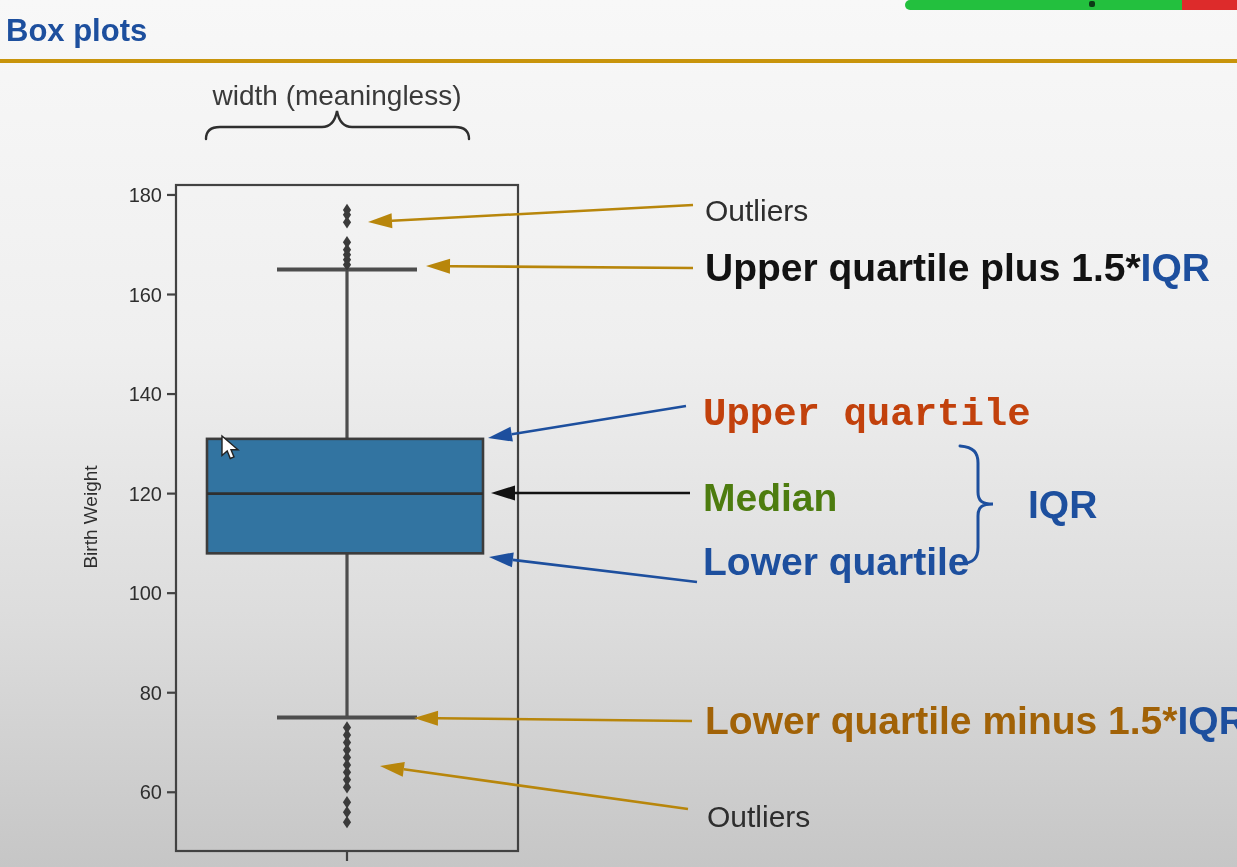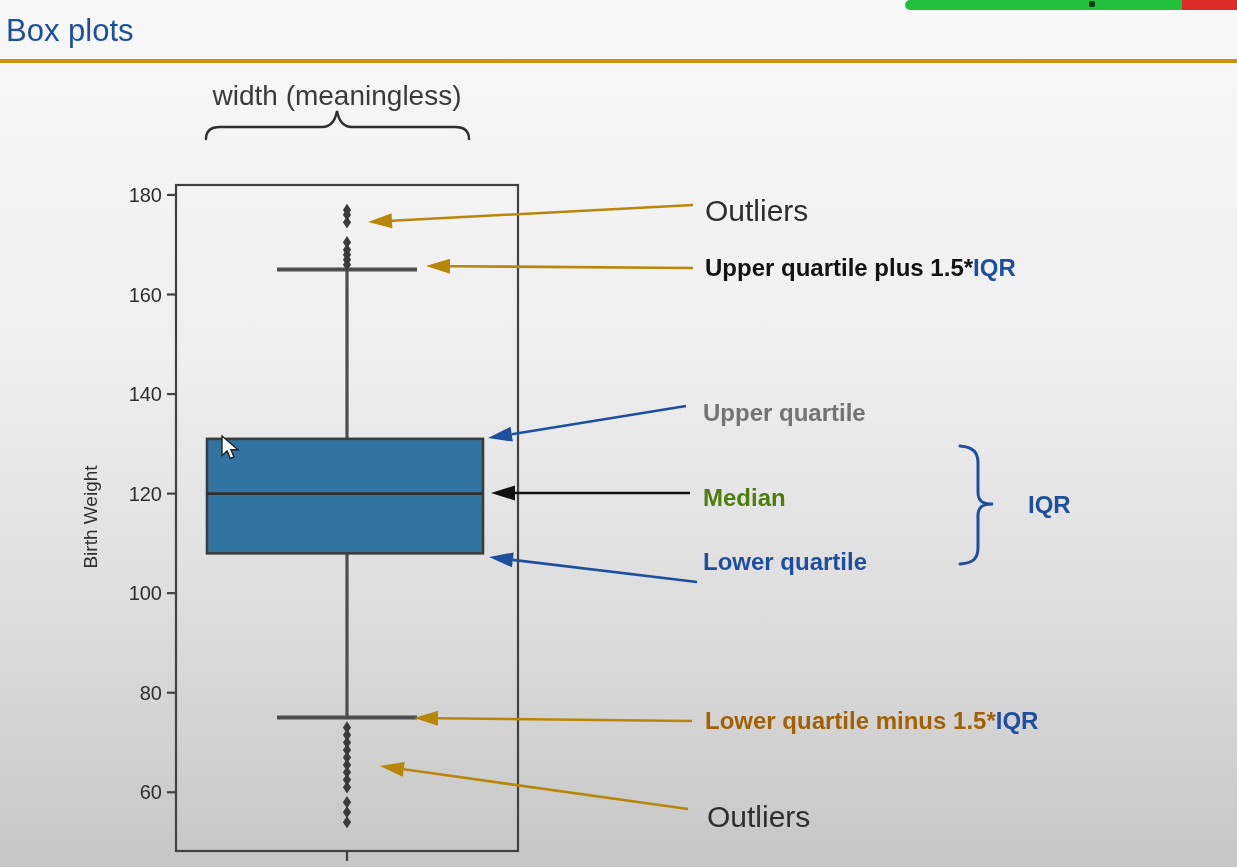--- a/index.html
+++ b/index.html
@@ -8,29 +8,29 @@
     font-family:"Liberation Sans",sans-serif;
     background:linear-gradient(180deg,#f8f8f8 0%,#efefef 40%,#dcdcdc 72%,#c6c6c6 100%);
     position:relative;
   }
   #slide{position:absolute;inset:0;}
   #video-progress{position:absolute;top:0;left:905px;width:332px;height:10px;}
   #progress-played{position:absolute;left:0;top:0;width:277px;height:10px;background:#23c03e;border-radius:5px 0 0 5px;}
   #progress-marker{position:absolute;left:184px;top:1px;width:6px;height:6px;background:#0c3b16;border-radius:2px;}
   #progress-remaining{position:absolute;left:277px;top:0;width:55px;height:10px;background:#dd2b2b;}
   #page-title{
-    position:absolute;left:6px;top:13px;font-size:31px;font-weight:normal;letter-spacing:0;
+    position:absolute;left:6px;top:13px;font-size:31px;font-weight:bold;letter-spacing:0;
   }
   #title-rule{position:absolute;left:0;top:59px;width:1237px;height:4px;}
   #width-label{
     position:absolute;left:337px;top:80px;transform:translateX(-50%);
     font-size:28px;color:#3a3a3a;white-space:nowrap;
   }
   #chart-layer{position:absolute;left:0;top:0;}
-  .anno-label{position:absolute;transform:translateY(-50%);white-space:nowrap;font-size:24px;}
+  .anno-label{position:absolute;transform:translateY(-50%);white-space:nowrap;font-size:39px;}
   .anno-label.bold{font-weight:bold;}
   .anno-label.regular{font-size:30px;font-weight:400;}
 </style>
 </head>
 <body>
 
 <div id="slide">
 
   <div id="video-progress">
     <div id="progress-played" style="background: rgb(35, 192, 62);"></div>
@@ -102,20 +102,20 @@
       <polygon points="414,718 438.079533218454,710.7594143896112 437.91767213923515,725.7585410638891" fill="#b8860b"></polygon>
       <line x1="688" y1="809" x2="403.7694717781373" y2="769.3184652157789" stroke="#b8860b" stroke-width="2.6"></line>
       <polygon points="380,766 404.80649215806824,761.890505285111 402.73245139820636,776.7464251464469" fill="#b8860b"></polygon>
       <path d="M 960,446 C 974,447 978,453 978,463 L 978,492 C 978,501 982,504 993,504 C 982,504 978,507 978,516 L 978,547 C 978,558 974,563 960,564" fill="none" stroke="#1d4f9e" stroke-width="3" stroke-linecap="round"></path>
       <path d="M 0,0 L 0,19.5 L 5.2,15 L 8.3,22.5 L 12,20.9 L 9,13.7 L 16,13.7 Z" fill="#ffffff" stroke="#222222" stroke-width="1.4" transform="translate(222 436)"></path>
     </svg>
 
   <div id="labels">
       <div class="anno-label regular" style="left: 705px; top: 211px;"><span style="color: rgb(46, 46, 46);">Outliers</span></div>
       <div class="anno-label bold" style="left: 705px; top: 268px;"><span style="color: rgb(18, 18, 18);">Upper quartile plus 1.5*</span><span style="color: rgb(29, 79, 158);">IQR</span></div>
-      <div class="anno-label bold" style="left: 703px; top: 413px;"><span style="color: #737373;">Upper quartile</span></div>
+      <div class="anno-label bold" style="left: 703px; top: 413px;"><span style="color: #c2410c; font-family: Liberation Mono, monospace;">Upper quartile</span></div>
       <div class="anno-label bold" style="left: 703px; top: 498px;"><span style="color: #4d7c0f;">Median</span></div>
       <div class="anno-label bold" style="left: 1028px; top: 505px;"><span style="color: rgb(29, 79, 158);">IQR</span></div>
       <div class="anno-label bold" style="left: 703px; top: 562px;"><span style="color: rgb(29, 79, 158);">Lower quartile</span></div>
       <div class="anno-label bold" style="left: 705px; top: 721px;"><span style="color: #a16207;">Lower quartile minus 1.5*</span><span style="color: rgb(29, 79, 158);">IQR</span></div>
       <div class="anno-label regular" style="left: 707px; top: 817px;"><span style="color: rgb(46, 46, 46);">Outliers</span></div>
     </div>
 </div>
 
 </body></html>

